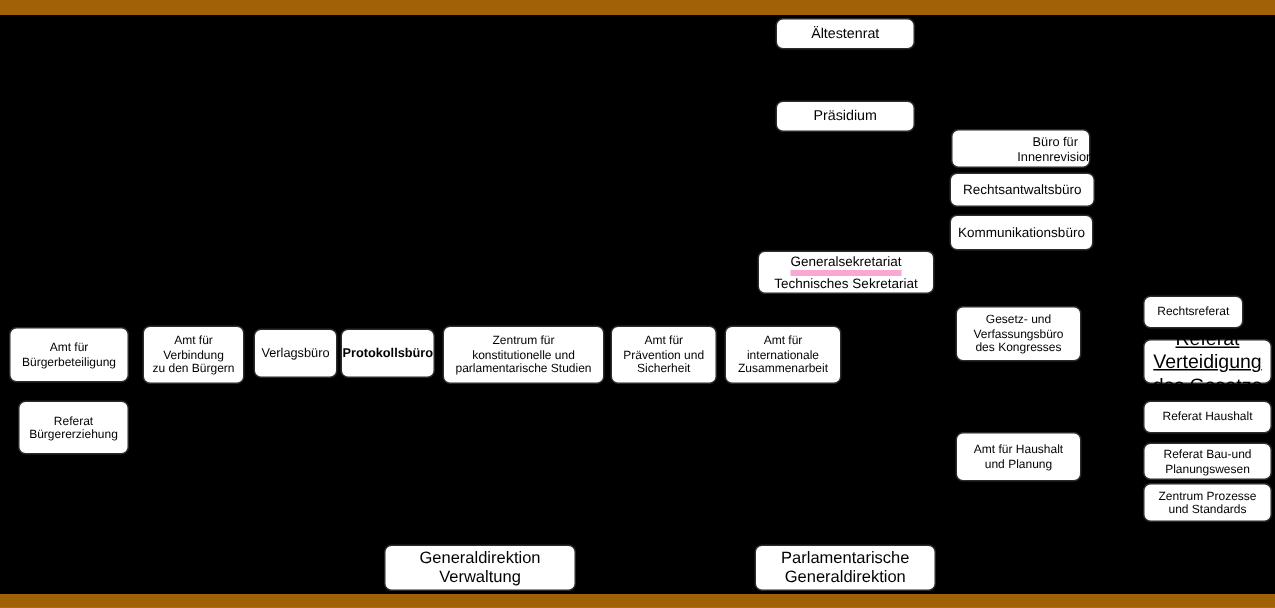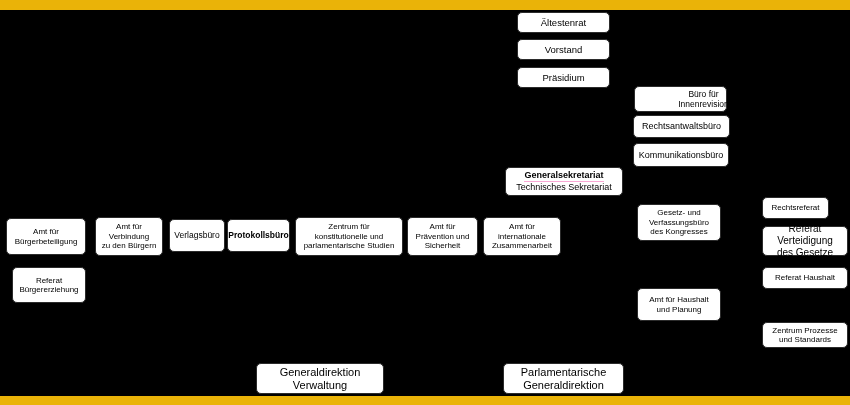--- a/index.html
+++ b/index.html
@@ -1,21 +1,21 @@
 <!DOCTYPE html>
 <html><head>
 <meta charset="utf-8">
 <style>
   * { margin: 0; padding: 0; box-sizing: border-box; }
   body { font-family: "Liberation Sans", sans-serif; background: #ffffff; }
   .stage {
     position: relative;
     width: 850px;
     height: 405px;
-    background: #eab308;
+    background: #a16207;
     overflow: hidden;
   }
   .canvas {
     position: absolute;
     left: 0; top: 10px;
     width: 850px; height: 386px;
     background: #000000;
   }
   .node {
     position: absolute;
@@ -27,34 +27,32 @@
     flex-direction: column;
     align-items: center;
     justify-content: center;
     text-align: center;
     white-space: pre-line;
     line-height: 1.18;
     padding: 1px 2px;
     font-family: "Liberation Sans", sans-serif;
   }
   .underline-line {
-    border-bottom: 1px solid #f9a8d4;
+    border-bottom: 4px solid #f9a8d4;
     display: inline-block;
     padding-bottom: 0px;
-    font-weight: bold;
   }
 </style>
 </head>
 <body>
 
 <div class="stage">
   <div class="canvas"></div>
 
   <div class="node" style="left:517px;top:12px;width:93px;height:21px;font-size:9.5px;">Ältestenrat</div>
-  <div class="node" style="left:517px;top:39px;width:93px;height:21px;font-size:9.5px;">Vorstand</div>
   <div class="node" style="left:517px;top:67px;width:93px;height:21px;font-size:9.5px;">Präsidium</div>
 
   <div class="node" style="left:634px;top:86px;width:93px;height:26px;font-size:8.5px;padding-left:48px;">Büro für
 Innenrevision</div>
   <div class="node" style="left:633px;top:143px;width:96px;height:24px;font-size:9px;">Kommunikationsbüro</div>
   <div class="node" style="left:633px;top:115px;width:97px;height:23px;font-size:9px;">Rechtsantwaltsbüro</div>
 
   <div class="node" style="left:505px;top:167px;width:118px;height:29px;font-size:9px;">
     <span class="underline-line">Generalsekretariat</span>
     <span>Technisches Sekretariat</span>
@@ -79,23 +77,25 @@
   <div class="node" style="left:12px;top:267px;width:74px;height:36px;font-size:8px;">Referat
 Bürgererziehung</div>
 
   <div class="node" style="left:637px;top:204px;width:84px;height:37px;font-size:8px;">Gesetz- und
 Verfassungsbüro
 des Kongresses</div>
   <div class="node" style="left:637px;top:288px;width:84px;height:33px;font-size:8px;">Amt für Haushalt
 und Planung</div>
 
   <div class="node" style="left:762px;top:197px;width:67px;height:22px;font-size:8px;">Rechtsreferat</div>
-  <div class="node" style="left:762px;top:226px;width:86px;height:30px;font-size:10px;">Referat Verteidigung
+  <div class="node" style="left:762px;top:226px;width:86px;height:30px;font-size:13px;text-decoration:underline;">Referat Verteidigung
 des Gesetze</div>
   <div class="node" style="left:762px;top:267px;width:86px;height:22px;font-size:8px;">Referat Haushalt</div>
+  <div class="node" style="left:762px;top:295px;width:86px;height:25px;font-size:8px;">Referat Bau-und
+Planungswesen</div>
   <div class="node" style="left:762px;top:322px;width:86px;height:26px;font-size:8px;">Zentrum Prozesse
 und Standards</div>
 
   <div class="node" style="left:256px;top:363px;width:128px;height:31px;font-size:11px;">Generaldirektion
 Verwaltung</div>
   <div class="node" style="left:503px;top:363px;width:121px;height:31px;font-size:11px;">Parlamentarische
 Generaldirektion</div>
 </div>
 
 </body></html>

